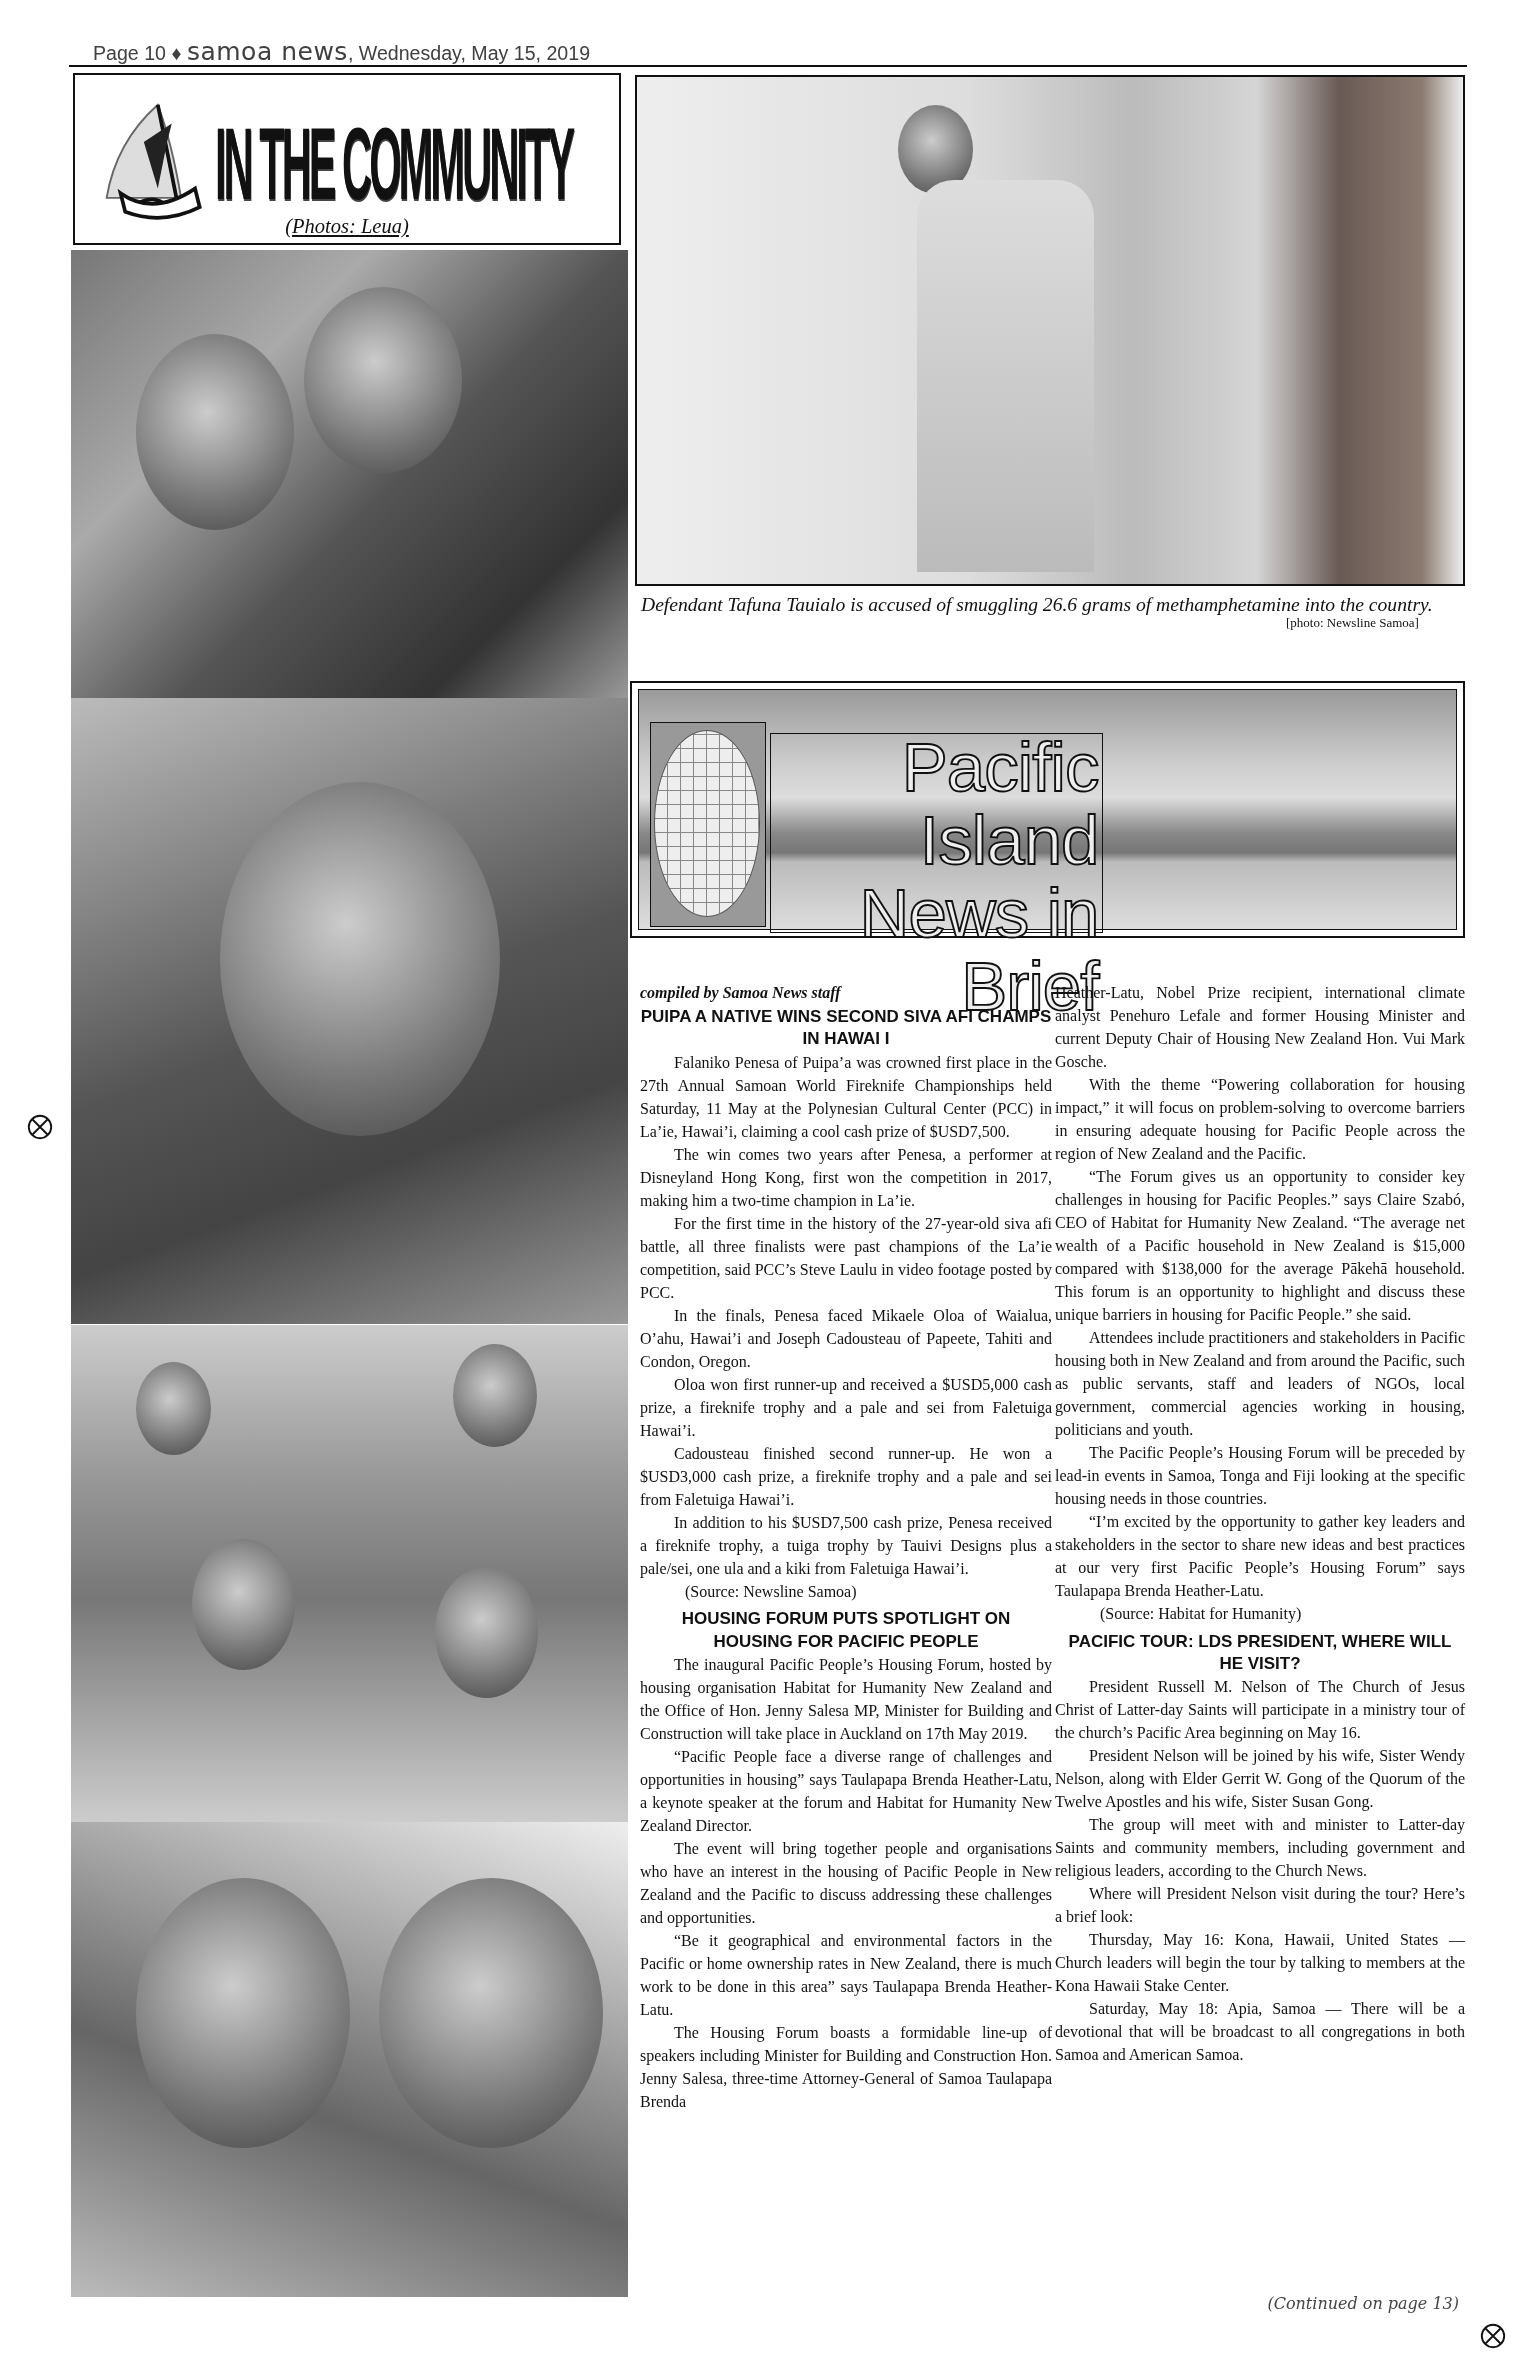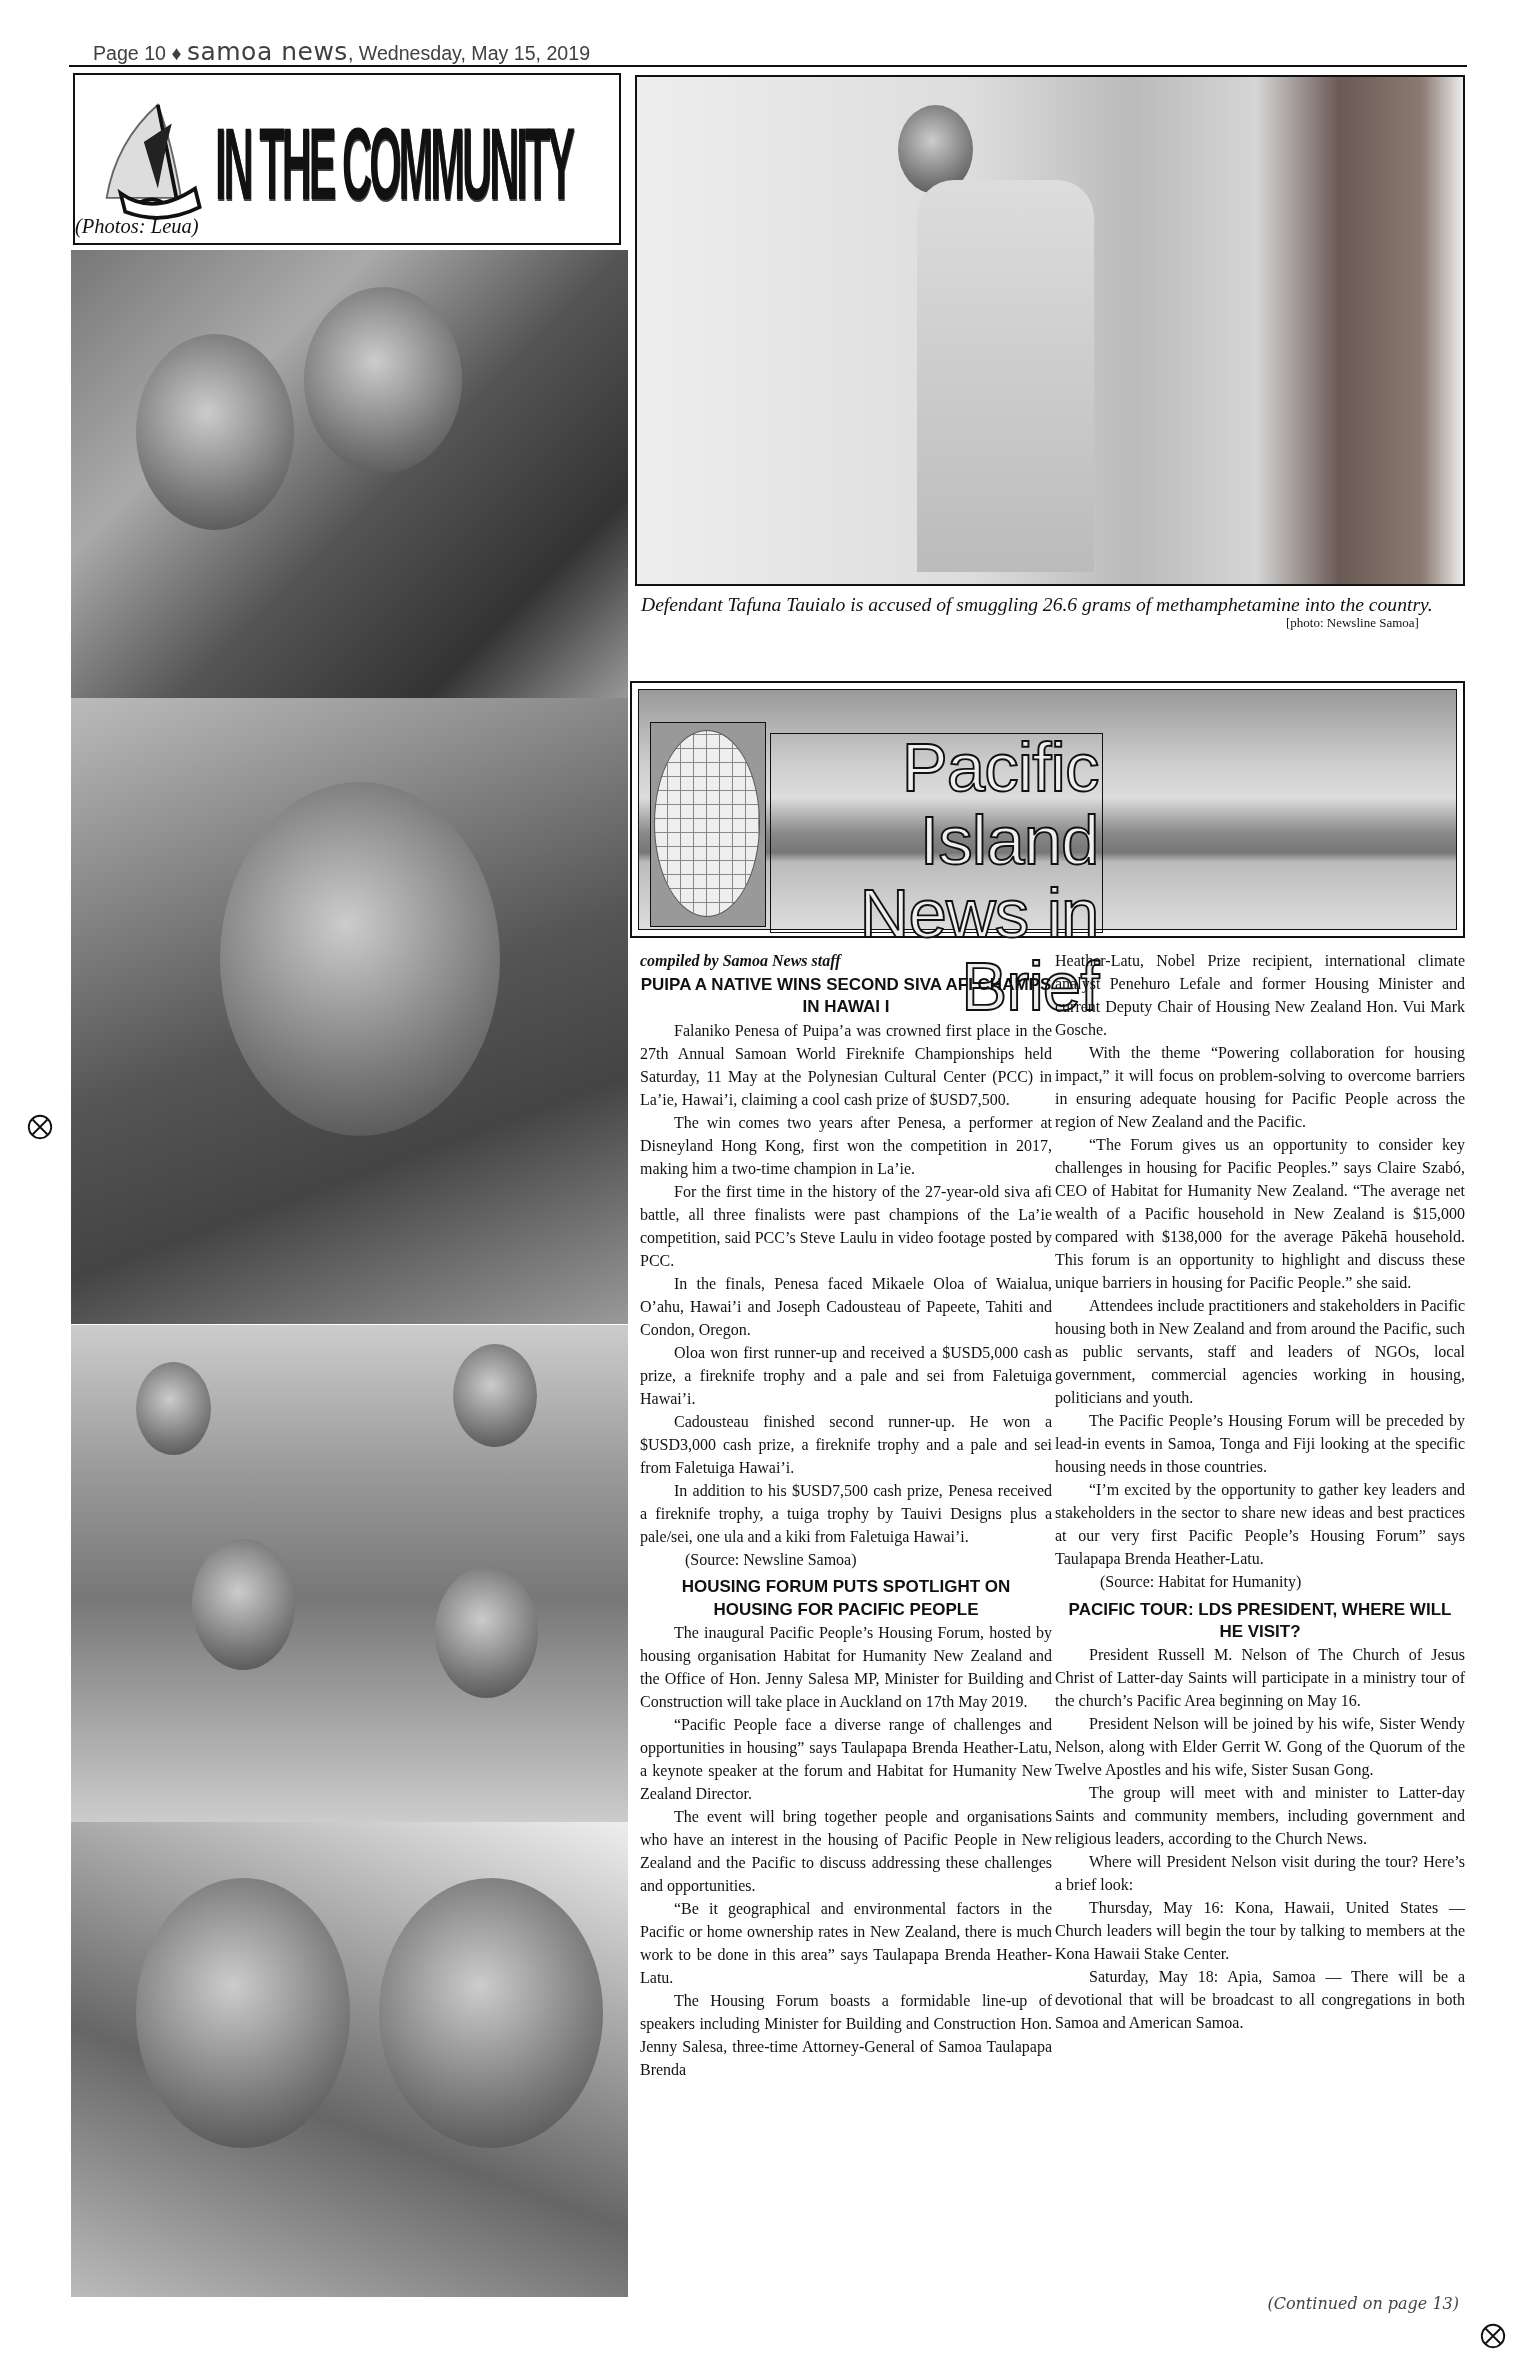--- a/index.html
+++ b/index.html
@@ -8,21 +8,21 @@
 
   
   .page-header { left:93px; top:37px; font-family:"Liberation Sans", sans-serif; font-size:19.6px; color:#404040; white-space:nowrap; }
   .page-header .brand { font-family:"DejaVu Sans", sans-serif; font-size:25px; letter-spacing:0.5px; }
   .header-rule { left:69px; top:65px; width:1398px; height:1.9px; background:#111; }
 
   
   .banner { left:73px; top:73px; width:548px; height:172px; border:2.8px solid #111; background:#fff; box-sizing:border-box; }
   .banner .logo { position:absolute; left:13px; top:11.2px; width:121px; height:140px; }
   .banner .title { position:absolute; left:140px; top:15px; width:401px; font-family:"Liberation Sans", sans-serif; font-weight:bold; font-size:76px; line-height:110px; letter-spacing:-5.6px; transform:scaleX(0.55) scaleY(1.35); transform-origin:left top; white-space:nowrap; color:#111; text-shadow:0.9px 0.9px 0 #444; }
-  .banner .credit { position:absolute; left:0; right:0; top:140px; font-style:italic; font-size:20.5px; }
+  .banner .credit { position:absolute; left:0; right:0; top:140px; text-align:center; font-style:italic; font-size:20.5px;text-decoration:underline; }
 
   
   .photo { background:#888; overflow:hidden; }
   .p1 { left:71px; top:250px; width:557px; height:448px; background:linear-gradient(135deg,#777 0%,#aaa 30%,#555 55%,#333 80%,#999 100%); }
   .p2 { left:71px; top:698px; width:557px; height:626px; background:linear-gradient(160deg,#bbb 0%,#888 25%,#555 50%,#444 70%,#999 100%); }
   .p3 { left:71px; top:1325px; width:557px; height:497px; background:linear-gradient(180deg,#ccc 0%,#999 30%,#777 55%,#ccc 100%); }
   .p4 { left:71px; top:1822px; width:557px; height:475px; background:linear-gradient(200deg,#eee 0%,#aaa 30%,#666 60%,#bbb 100%); }
   .p5 { left:635px; top:75px; width:830px; height:511px; border:2.8px solid #111; box-sizing:border-box; background:linear-gradient(90deg,#eee 0%,#ddd 40%,#bbb 60%,#d5d5d5 75%,#6a5a55 85%,#8a7a70 95%,#eee 100%); }
   .face { position:absolute; border-radius:50%; background:radial-gradient(circle at 45% 40%, #ccc, #777 60%, #444 100%); }
 
@@ -32,21 +32,21 @@
   
   .pac-banner { left:630px; top:681px; width:835px; height:257px; border:2.8px solid #111; box-sizing:border-box; padding:5.6px; background:#fff; }
   .pac-inner { position:absolute; inset:5.6px; border:1.9px solid #111; background:linear-gradient(180deg,#999 0%,#ccc 30%,#ddd 45%,#888 60%,#777 68%,#bbb 72%,#ddd 100%); }
   .globe-box { position:absolute; left:11.2px; top:32px; width:114px; height:203px; border:1.9px solid #111; background:#999; }
   .globe { position:absolute; left:3.7px; top:7.5px; width:104px; height:185px; border-radius:50%; background:repeating-linear-gradient(0deg,#eee 0 13px,#888 13px 14px), #ddd; border:0.9px solid #555; }
   .globe:after { content:""; position:absolute; inset:0; border-radius:50%; background:repeating-linear-gradient(90deg,transparent 0 12px,#888 12px 13px); }
   .pac-title-box { position:absolute; left:131px; top:43px; width:331px; height:198px; border:1.9px solid #111; }
   .pac-title { position:absolute; left:138px; top:41px; width:322px; font-family:"Liberation Sans", sans-serif; font-size:69px; line-height:73px; color:#eee; -webkit-text-stroke:1.9px #111; text-align:right; letter-spacing:-0.9px; }
 
   
-  .col { font-size:16px; line-height:23px; text-align:justify; }
+  .col { font-size:16px; line-height:23px; text-align:justify;margin-top:32px; }
   .col p { margin:0; text-indent:34px; }
   .col p.noindent { text-indent:0; }
   .col h2 { margin:1.9px 0 0; font-family:"Liberation Sans", sans-serif; font-weight:bold; font-size:17px; line-height:22.4px; text-align:center; text-transform:uppercase; }
   .col .byline { font-style:italic; font-weight:bold; font-size:16px; }
   .col .source { text-indent:45px; }
   .col-left { left:640px; top:949px; width:412px; }
   .col-right { left:1055px; top:949px; width:410px; }
   .continued { left:1212px; top:2294px; width:247px; text-align:right; font-style:italic; font-size:16px; color:#444; font-family:"DejaVu Serif", serif; }
 
   .reg { width:28px; height:28px; }

